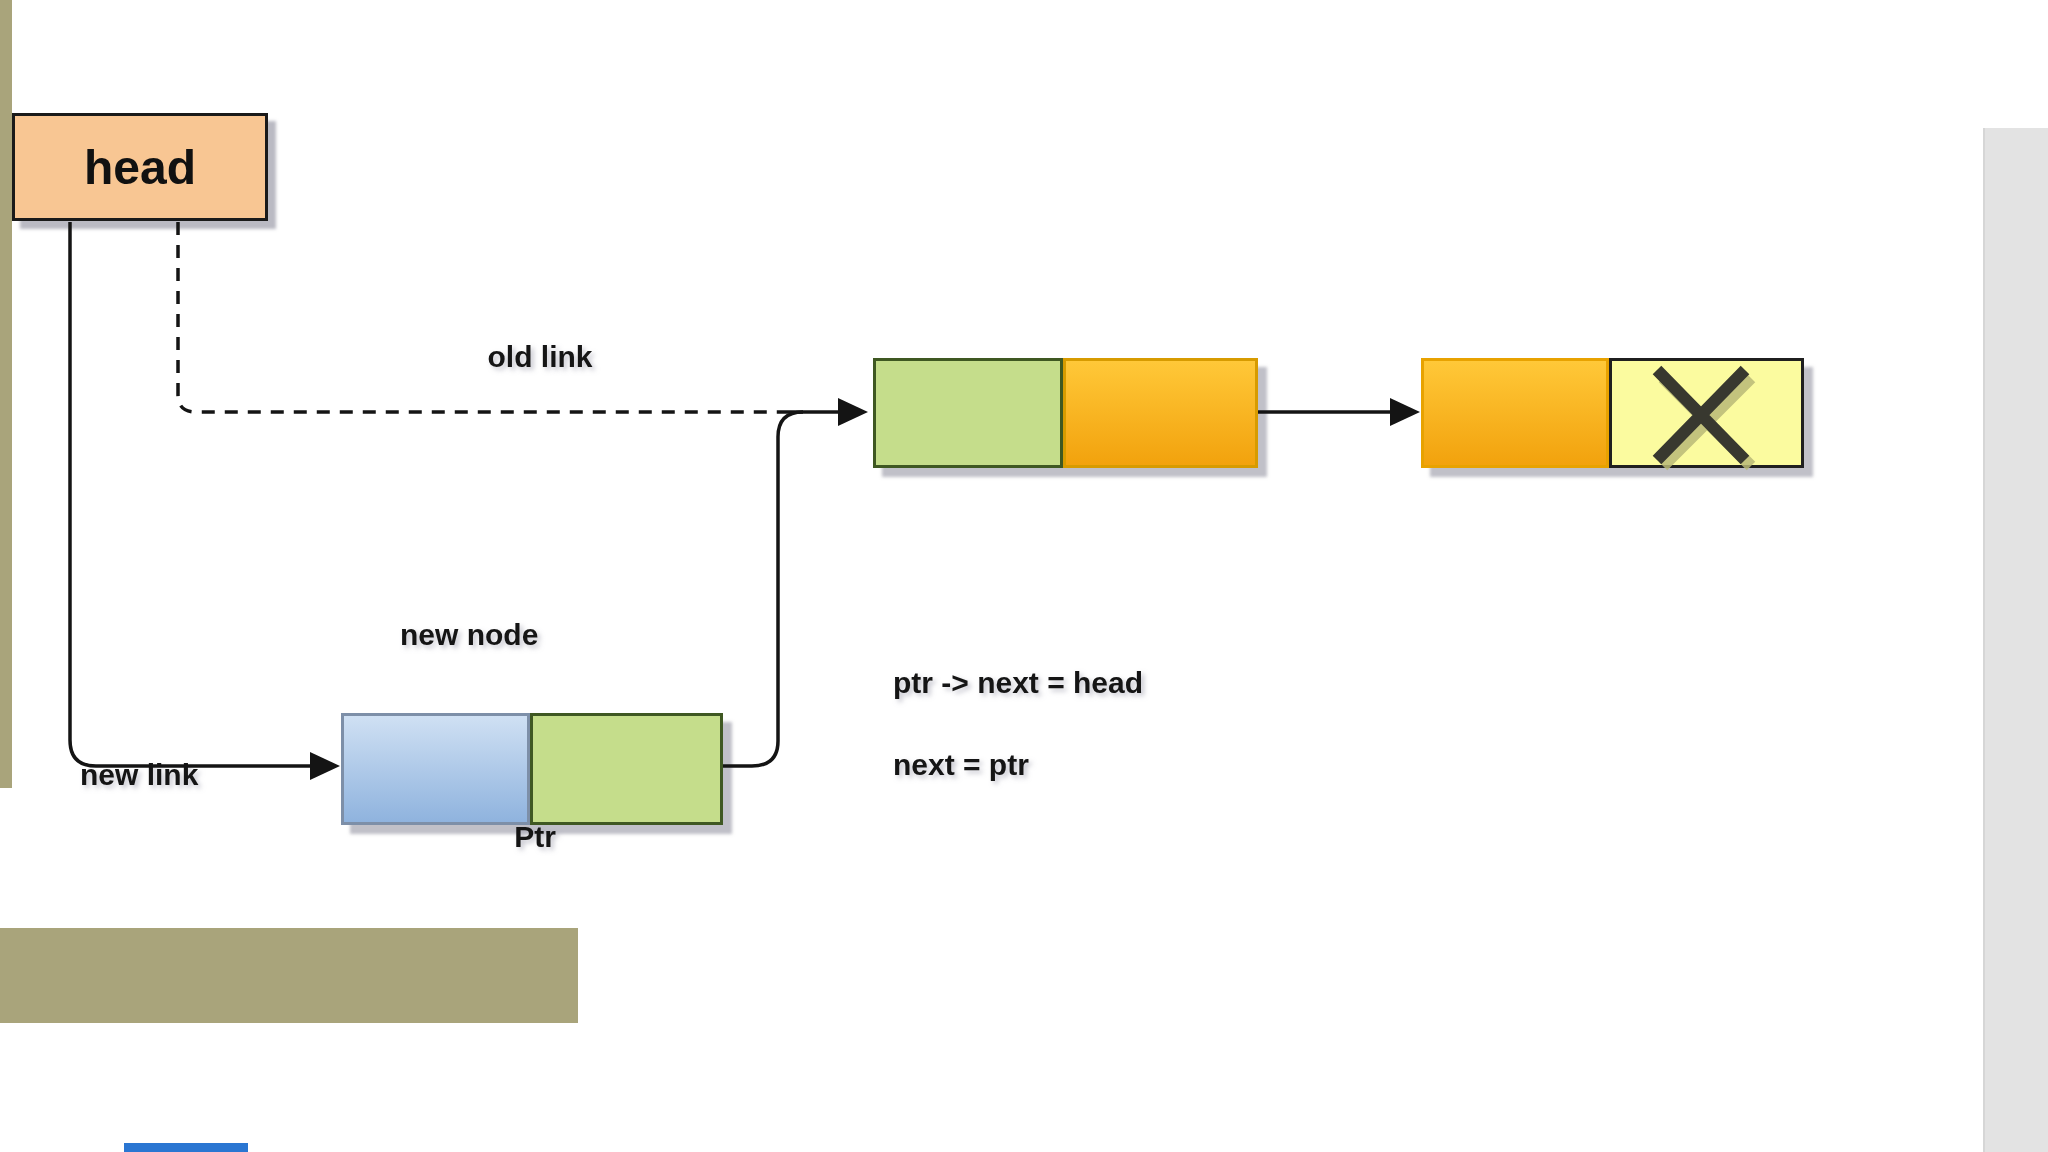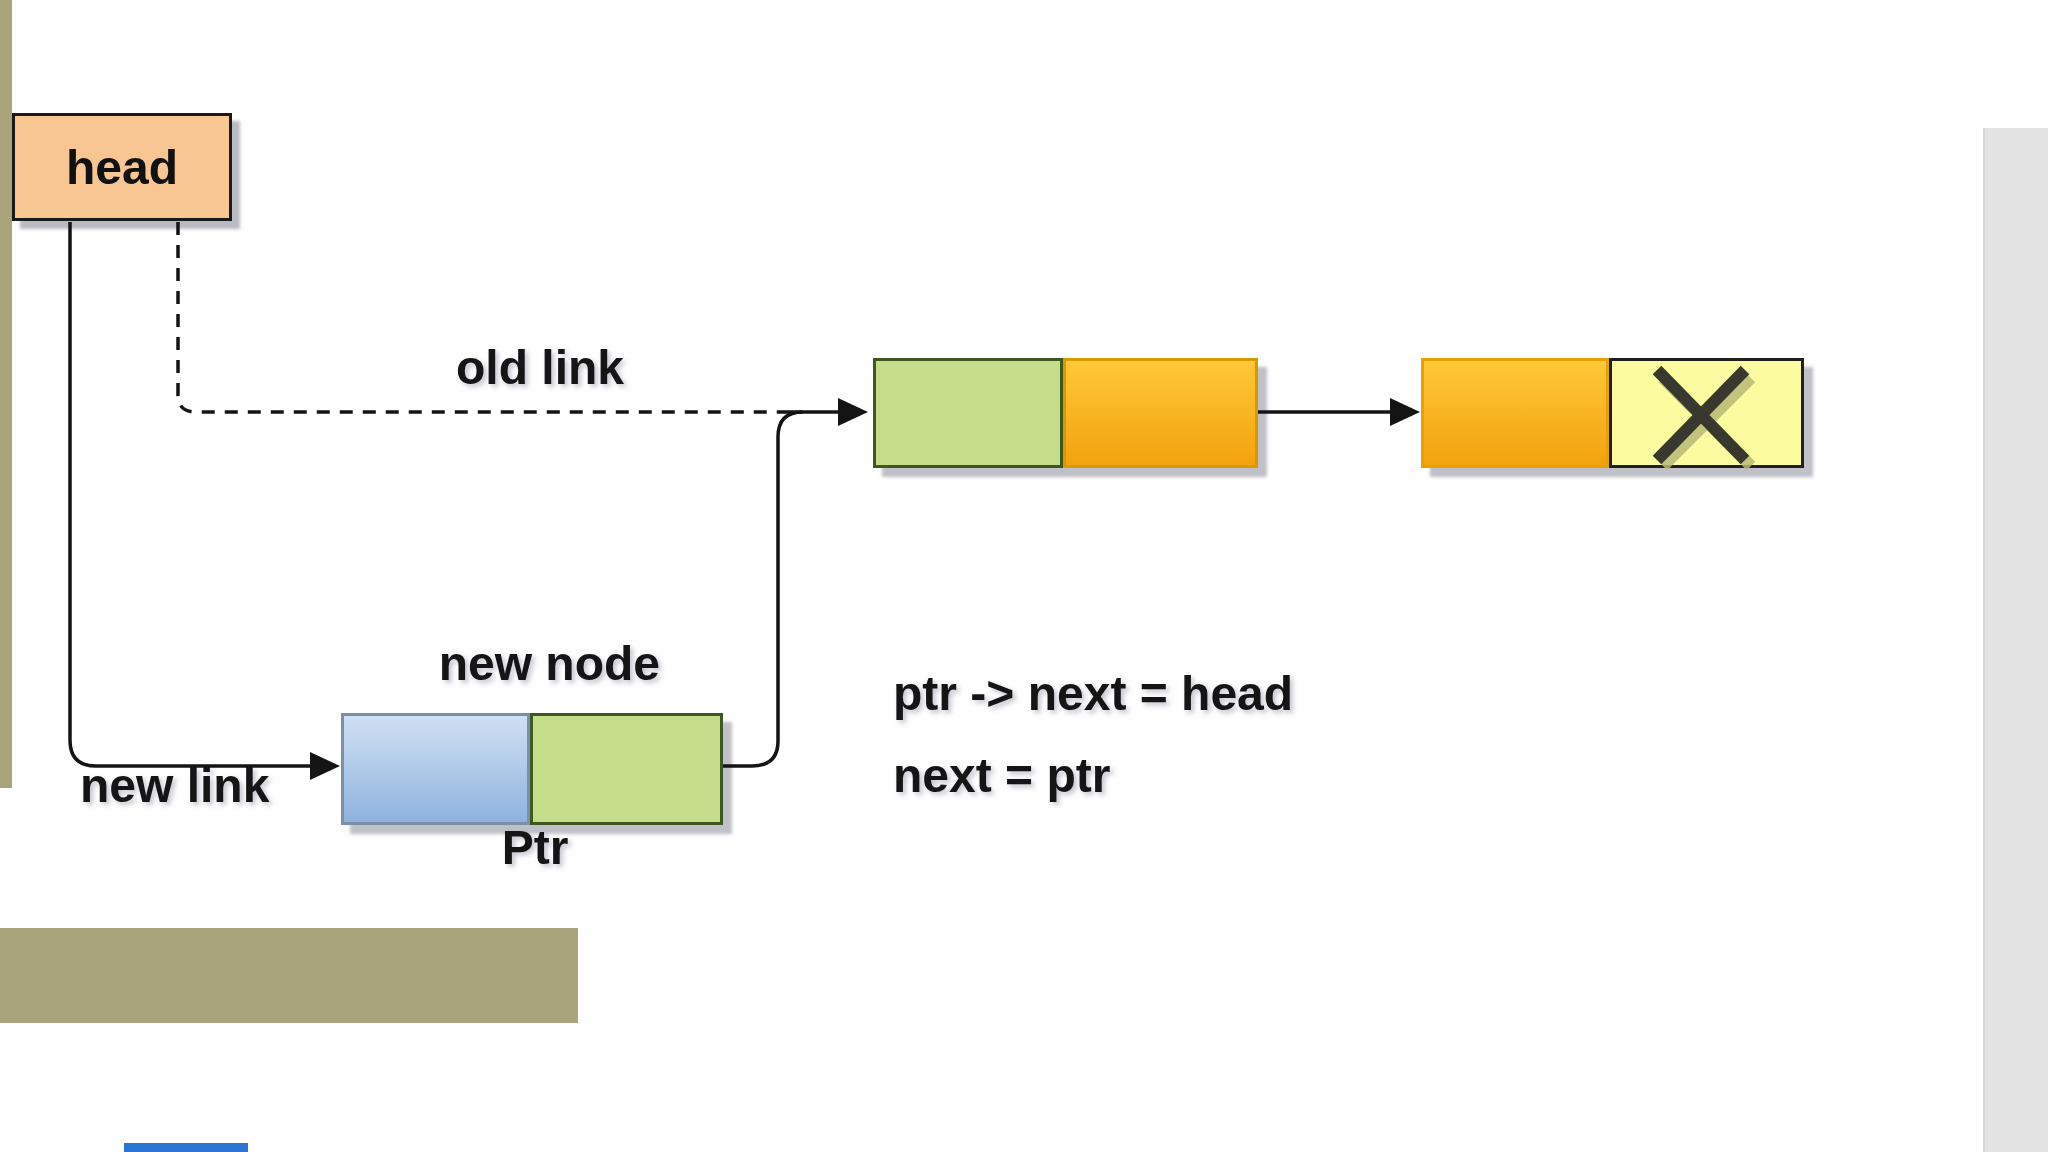--- a/index.html
+++ b/index.html
@@ -8,42 +8,42 @@
     font-family:"Liberation Sans","DejaVu Sans",sans-serif;
   }
   .abs{position:absolute;}
   
   .left-strip{left:0;top:130;width:12px;height:788px;background:#a9a47b;}
   .bottom-block{left:0;top:928px;width:578px;height:95px;background:#a9a47b;}
   .right-strip{left:1983px;top:128px;width:65px;height:1024px;background:#e3e3e3;border-left:2px solid #d6d6d6;}
   .bottom-bar{left:124px;top:1143px;width:124px;height:9px;background:#2a76d2;}
   
   .head-box{
-    left:12px;top:113px;width:220px;height:108px;background:#f8c693;border:3px solid #1a1a1a;
+    left:12px;top:113px;width:256px;height:108px;background:#f8c693;border:3px solid #1a1a1a;
     box-sizing:border-box;display:flex;align-items:center;justify-content:center;
     box-shadow:8px 8px 3px rgba(130,130,145,.55);
     font-weight:bold;font-size:48px;color:#111;
   }
   
   .node{display:flex;box-shadow:9px 9px 3px rgba(130,130,145,.5);}
   .cell{box-sizing:border-box;height:100%;}
   .node1{left:873px;top:358px;width:385px;height:110px;}
   .node1 .c1{width:190px;background:#c5dd8b;border:3px solid #3f5822;}
   .node1 .c2{width:195px;background:linear-gradient(#ffc838,#f2a20d);border:3px solid #d79b00;}
   .node2{left:1421px;top:358px;width:383px;height:110px;}
   .node2 .c1{width:188px;background:linear-gradient(#ffc838,#f2a20d);border:3px solid #e8a200;}
   .node2 .c2{width:195px;background:#fbfb9f;border:3px solid #1f1f1f;position:relative;}
   .newnode{left:341px;top:713px;width:382px;height:112px;}
   .newnode .c1{width:189px;background:linear-gradient(#cfe0f3,#8fb3de);border:3px solid #7d8fa8;}
   .newnode .c2{width:193px;background:#c5dd8b;border:3px solid #3f5822;}
   
-  .lbl{font-weight:bold;color:#151515;font-size:48px;white-space:nowrap;
+  .lbl{font-weight:bold;color:#151515;font-size:30px;white-space:nowrap;
        text-shadow:3px 3px 5px rgba(150,150,165,.55);}
   .lbl-old-link{left:420px;top:340px;width:240px;text-align:center;}
-  .lbl-new-node{left:400px;top:636px;width:260px;text-align:right;}
+  .lbl-new-node{left:400px;top:618px;width:260px;text-align:left;}
   .lbl-new-link{left:80px;top:758px;width:240px;text-align:left;}
   .lbl-ptr{left:460px;top:820px;width:150px;text-align:center;}
   .code-line1{left:893px;top:666px;text-align:center;}
   .code-line2{left:893px;top:748px;}
   
   svg.overlay{position:absolute;left:0;top:0;pointer-events:none;}
 </style>
 </head>
 <body>
 

